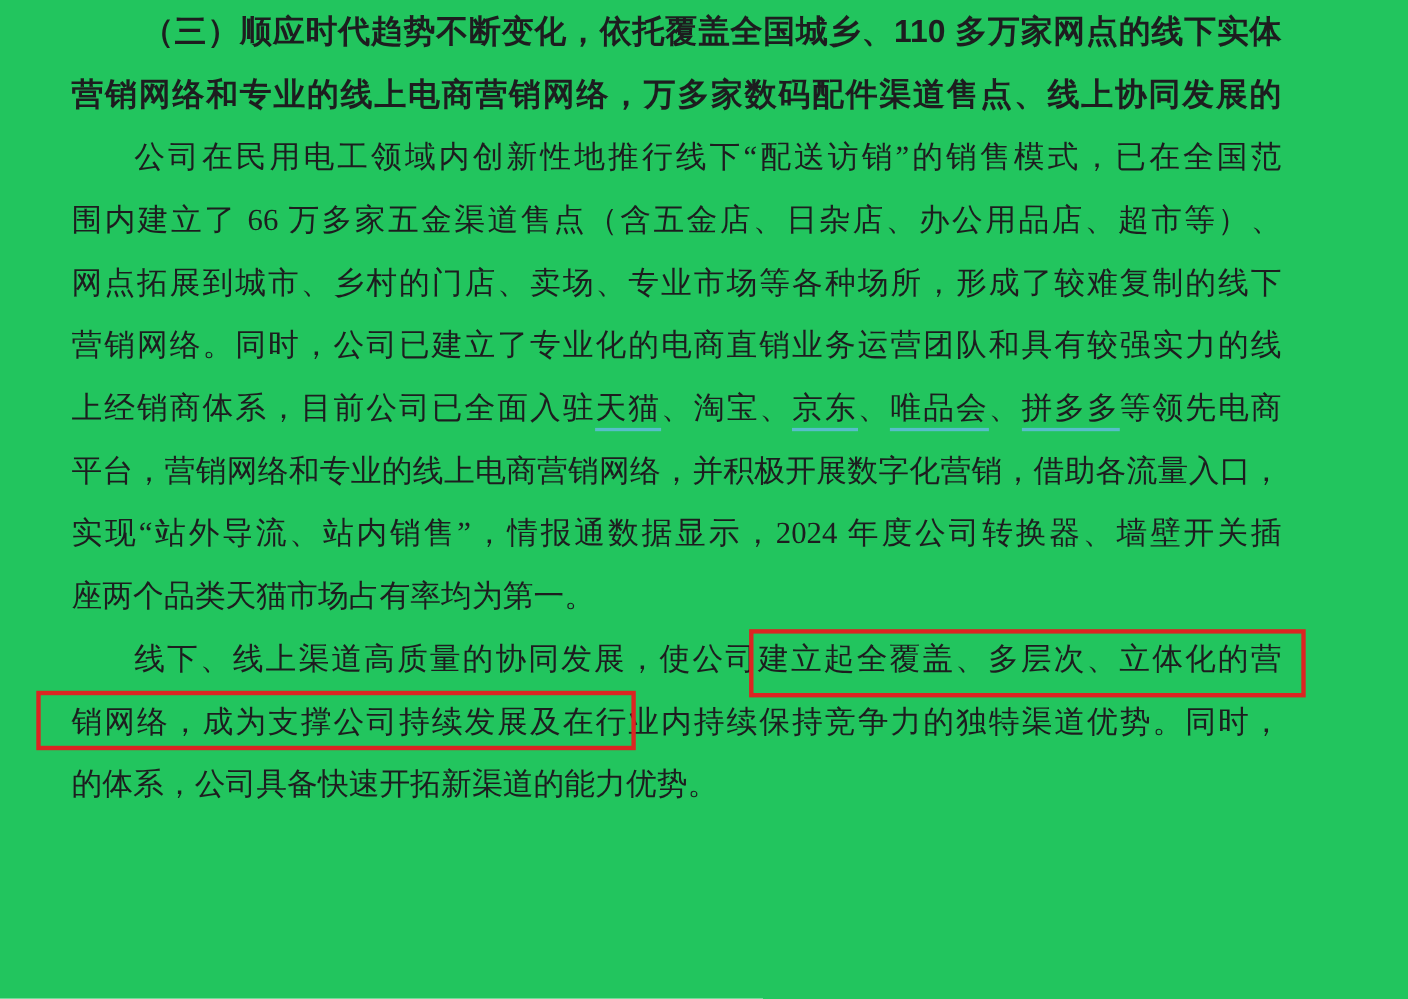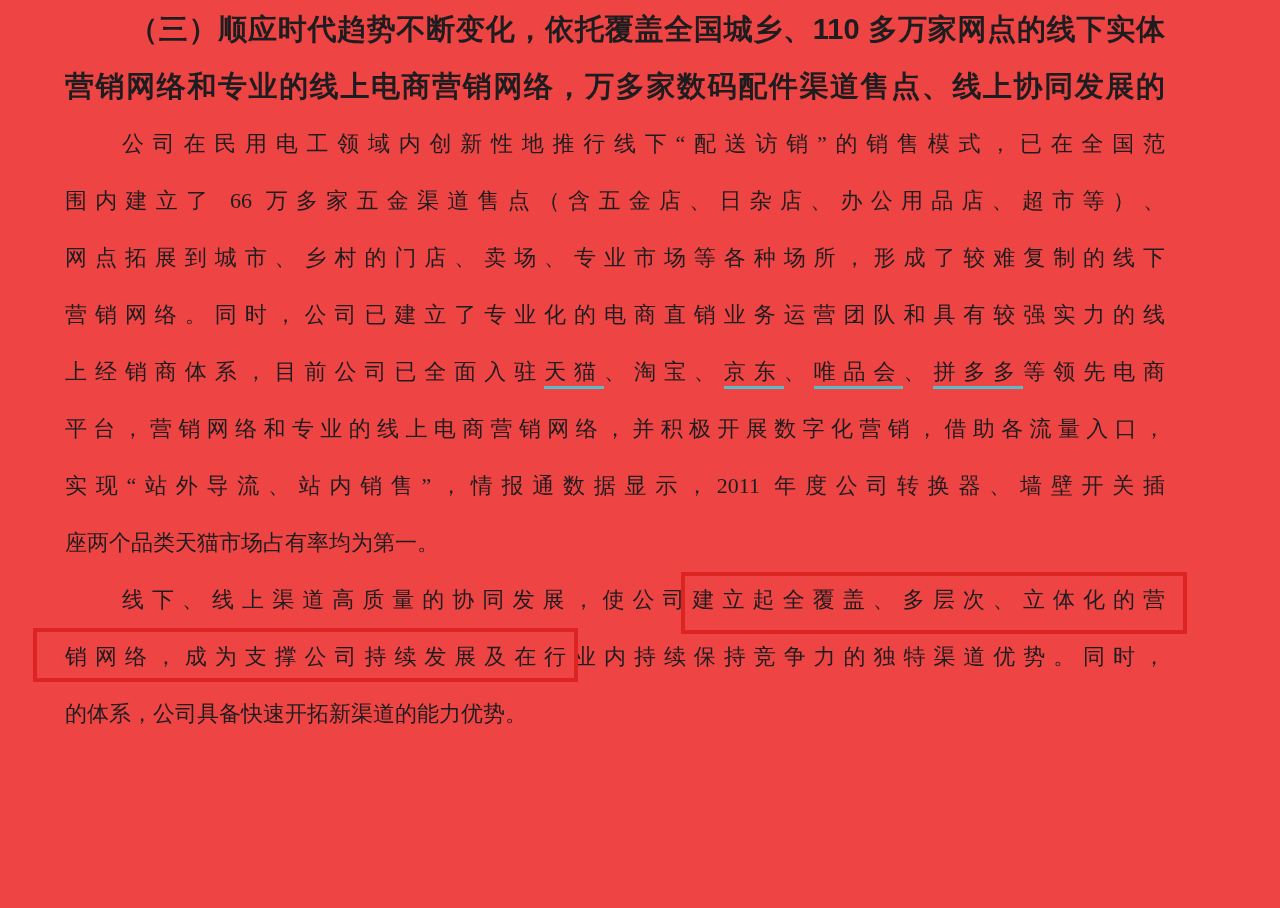--- a/index.html
+++ b/index.html
@@ -19,21 +19,21 @@
     position: absolute;
     left: 65px;
     top: 1px;
     width: 1100px;
     color: #1d1d1f;
   }
   .line {
     height: 57px;
     line-height: 57px;
     white-space: nowrap;
-    font-size: 22px;
+    font-size: 28px;
   }
   .just {
     text-align: justify;
     text-align-last: justify;
   }
   .head {
     font-family: "Liberation Sans", "DejaVu Sans", sans-serif;
     font-weight: 700;
     font-size: 29px;
   }
@@ -58,34 +58,34 @@
   .hl-box-2 {
     left: 33px;
     top: 628px;
     width: 537px;
     height: 46px;
   }
 </style>
 </head>
 <body>
 
-<div class="page" style="background: #ef4444; --hl-color: #dc2522; --ul-color: #57bec9;">
+<div class="page" style="background: #22c55e; --hl-color: #dc2522; --ul-color: #57bec9;">
   <div class="text-col" style="color: rgb(29, 29, 31);">
     <div id="heading">
         <div class="line head indent-h just">（三）顺应时代趋势不断变化，依托覆盖全国城乡、110 多万家网点的线下实体</div>
         <div class="line head just">营销网络和专业的线上电商营销网络，万多家数码配件渠道售点、线上协同发展的</div>
       </div>
     <div id="body">
         <div class="line indent-b just"><span>公司在民用电工领域内创新性地推行线下“配送访销”的销售模式，已在全国范</span></div>
         <div class="line just"><span>围内建立了 66 万多家五金渠道售点（含五金店、日杂店、办公用品店、超市等）、</span></div>
         <div class="line just"><span>网点拓展到城市、乡村的门店、卖场、专业市场等各种场所，形成了较难复制的线下</span></div>
         <div class="line just"><span>营销网络。同时，公司已建立了专业化的电商直销业务运营团队和具有较强实力的线</span></div>
         <div class="line just"><span>上经销商体系，目前公司已全面入驻</span><span class="plat">天猫</span><span>、淘宝、</span><span class="plat">京东</span><span>、</span><span class="plat">唯品会</span><span>、</span><span class="plat">拼多多</span><span>等领先电商</span></div>
         <div class="line just"><span>平台，营销网络和专业的线上电商营销网络，并积极开展数字化营销，借助各流量入口，</span></div>
-        <div class="line just"><span>实现“站外导流、站内销售”，情报通数据显示，2011 年度公司转换器、墙壁开关插</span></div>
+        <div class="line just"><span>实现“站外导流、站内销售”，情报通数据显示，2024 年度公司转换器、墙壁开关插</span></div>
         <div class="line"><span>座两个品类天猫市场占有率均为第一。</span></div>
         <div class="line indent-b just"><span>线下、线上渠道高质量的协同发展，使公司建立起全覆盖、多层次、立体化的营</span></div>
         <div class="line just"><span>销网络，成为支撑公司持续发展及在行业内持续保持竞争力的独特渠道优势。同时，</span></div>
         <div class="line"><span>的体系，公司具备快速开拓新渠道的能力优势。</span></div>
       </div>
   </div>
   <div class="hl-box hl-box-1"></div>
   <div class="hl-box hl-box-2"></div>
 </div>
 

